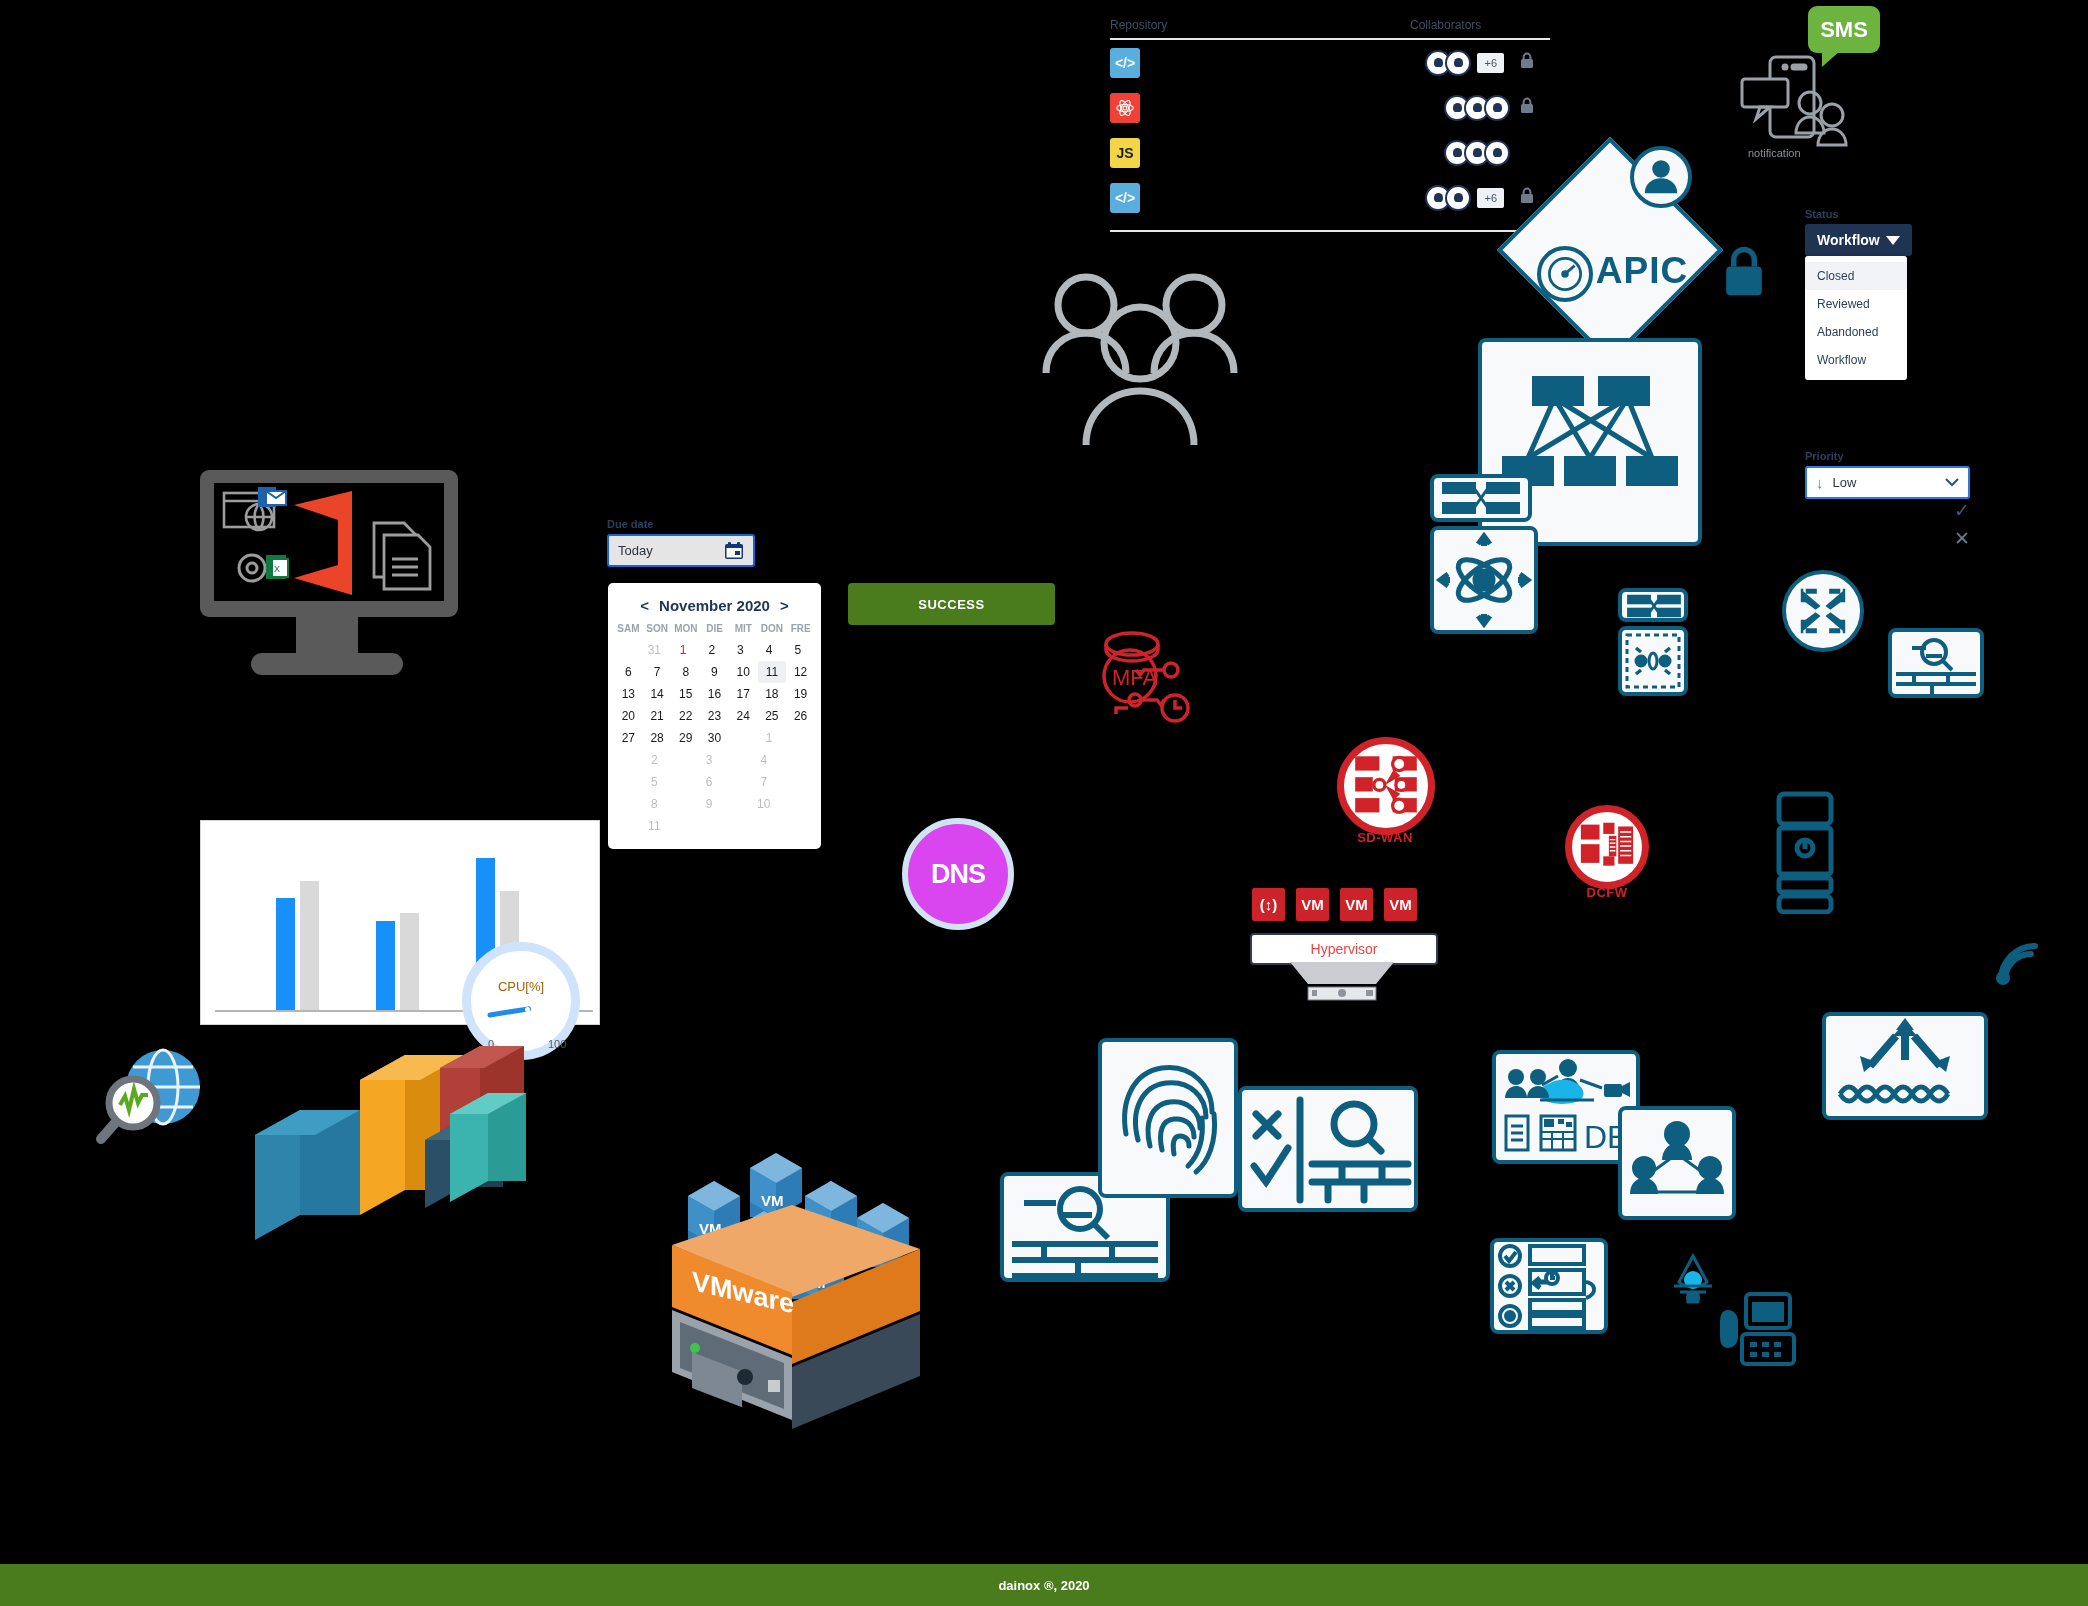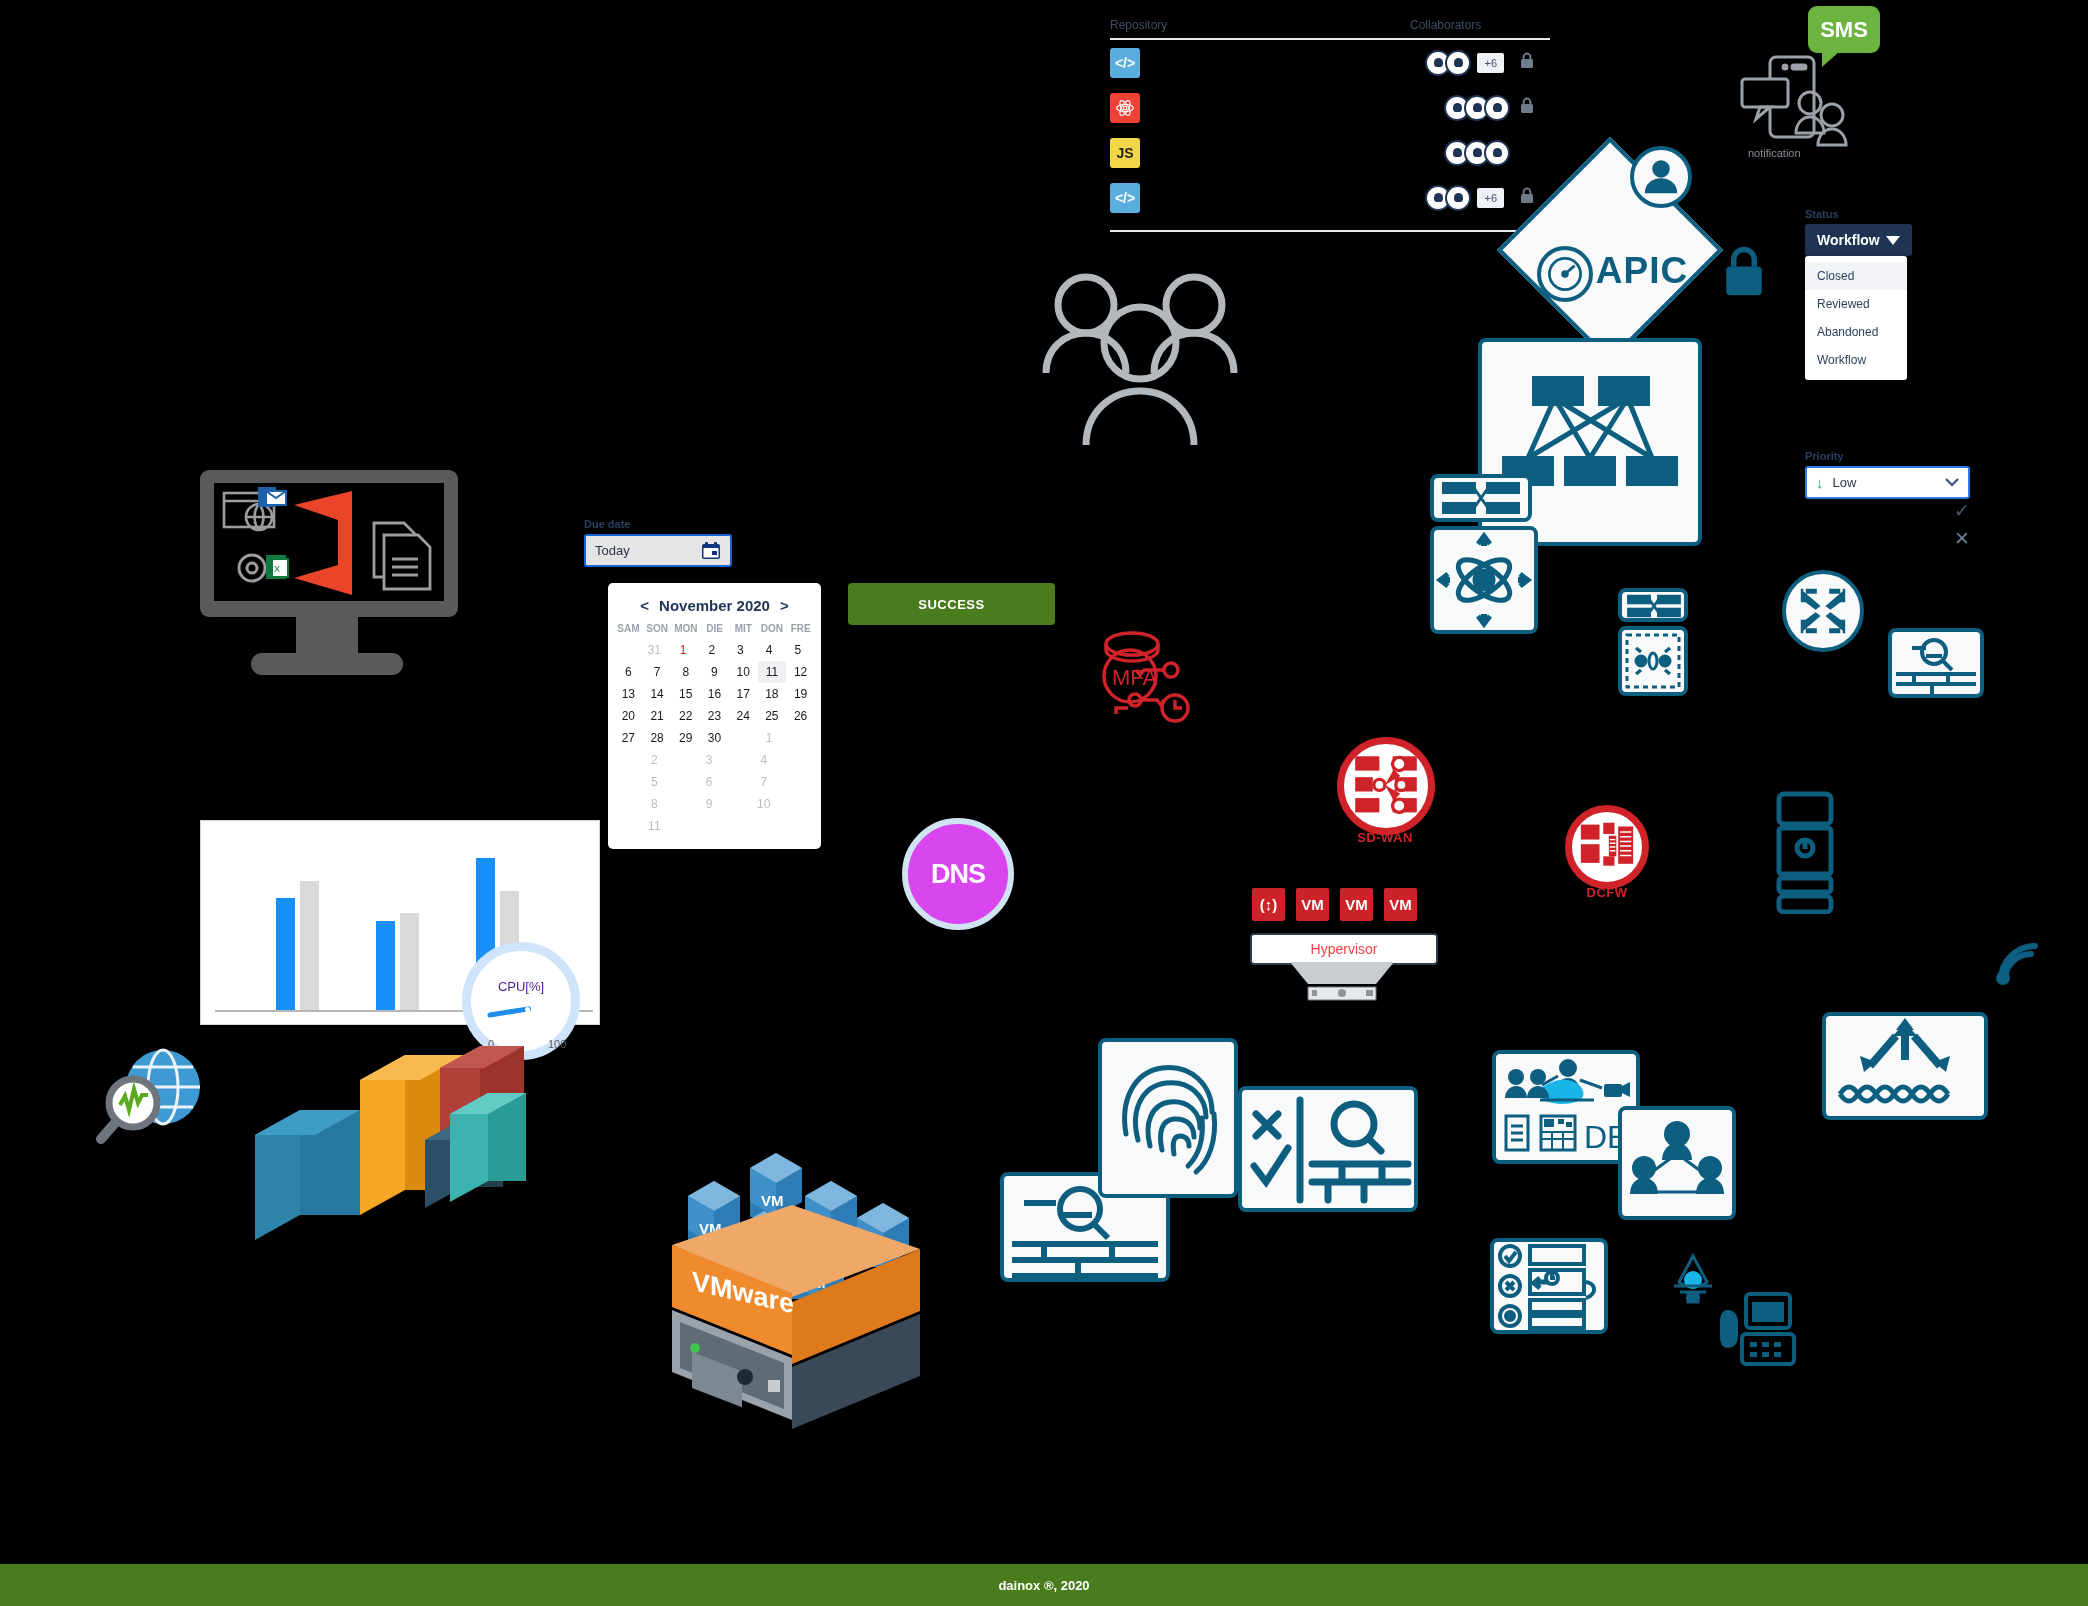--- a/index.html
+++ b/index.html
@@ -34,21 +34,21 @@
   .dropdown{background:#fff;box-shadow:0 2px 6px rgba(0,0,0,.35);border-radius:3px;
             width:102px;padding:6px 0;}
   .dropdown li{list-style:none;padding:7px 12px;color:#2b3f5c;font-size:12px;}
   .dropdown li.sel{background:#f1f3f6;}
   #priority-panel{left:1805px;top:450px;display:flex;align-items:flex-end;flex-direction:column;}
   .prio-input{background:#fff;border:2px solid #2c7be5;border-radius:3px;width:165px;
      height:33px;display:flex;align-items:center;padding:0 9px;box-sizing:border-box;}
   .prio-input span.txt{color:#28374d;font-size:13px;margin-left:9px;}
   .chk{color:#3d5a80;font-size:19px;margin-left:14px;margin-bottom:5px;}
   
-  #duedate{left:584px;top:518px;}
+  #duedate{left:607px;top:518px;}
   .date-input{background:#e5e5e5;border:2px solid #1466d8;border-radius:3px;width:148px;
      height:33px;display:flex;align-items:center;padding:0 9px;box-sizing:border-box;}
   .date-input .txt{color:#2b3444;font-size:13px;}
   #calendar{left:608px;top:583px;background:#fff;border-radius:5px;width:213px;
      box-shadow:0 2px 7px rgba(0,0,0,.4);padding:8px 6px 12px;box-sizing:border-box;}
   .cal-head{display:flex;align-items:center;justify-content:center;color:#1d3557;
      font-weight:bold;font-size:15px;padding:6px 0 9px;}
   .cal-head .nav{padding:0 10px;font-size:15px;}
   .cal-dow{display:flex;color:#9aa2ad;font-size:10px;font-weight:bold;padding-bottom:5px;}
   .cal-dow div{flex:1;text-align:center;}
@@ -67,21 +67,21 @@
      border:1px solid #d4d4d4;box-sizing:border-box;}
   .bars{position:absolute;left:20px;bottom:14px;right:10px;top:10px;}
   .bargrp{position:absolute;bottom:0;display:flex;align-items:flex-end;}
   .bar{width:19px;margin-right:5px;}
   .bar.b{background:#1890f9;}
   .bar.g{background:#d9d9d9;}
   .axis{position:absolute;left:14px;right:6px;bottom:12px;height:2px;background:#b6b6b6;}
   
   #gauge{left:462px;top:942px;width:118px;height:118px;border-radius:50%;background:#fff;
      border:9px solid #cfe4fb;box-sizing:border-box;}
-  #gauge .lbl{position:absolute;left:0;right:0;top:28px;text-align:center;font-size:13px;color:#4c1d95;}
+  #gauge .lbl{position:absolute;left:0;right:0;top:28px;text-align:center;font-size:13px;color:#a16207;}
   #gauge .needle{position:absolute;left:16px;top:55px;width:44px;height:5px;background:#1f8ce8;
      transform-origin:100% 50%;transform:rotate(-9deg);border-radius:3px;}
   #gauge .hub{position:absolute;left:54px;top:56px;width:5px;height:5px;background:#fff;border-radius:50%;}
   .gtick{position:absolute;font-size:11px;color:#5a5a5a;}
   
   #footer{left:0;bottom:0;width:2088px;height:42px;background:#4a7c1e;color:#fff;
      display:flex;align-items:center;justify-content:center;font-size:13px;font-weight:bold;}
   
   .card{background:#f7f9fa;border:4px solid #0e5e80;border-radius:8px;box-sizing:border-box;}
   .ico-circle{background:#f7f9fa;border:4px solid #0e5e80;border-radius:50%;box-sizing:border-box;}

